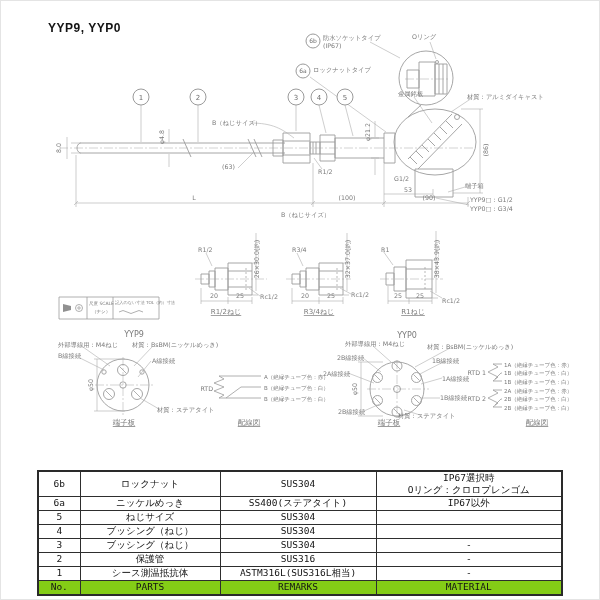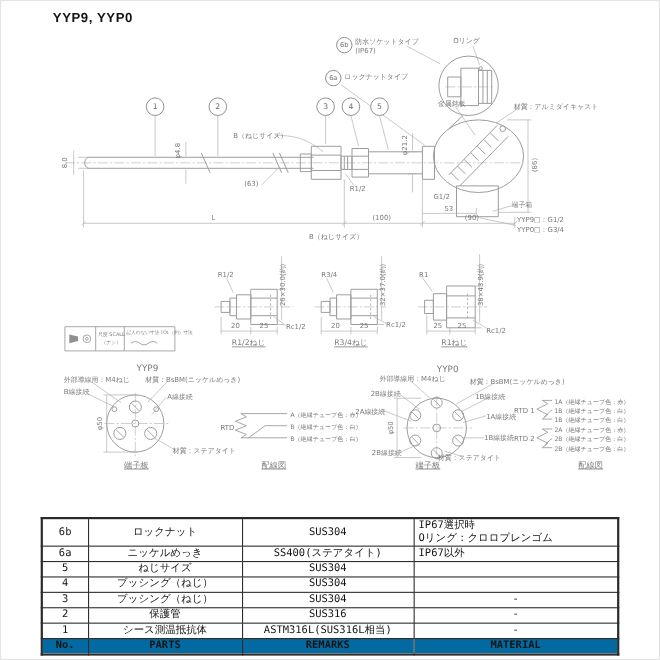--- a/index.html
+++ b/index.html
@@ -1,26 +1,26 @@
 <!DOCTYPE html>
 <html lang="ja"><head>
 <meta charset="utf-8">
 <style>
   html,body{margin:0;padding:0;background:#fff;}
   .page{position:relative;width:600px;height:600px;background:#ffffff;overflow:hidden;
         font-family:"Liberation Sans","DejaVu Sans",sans-serif;border:1px solid #e4e4e4;box-sizing:border-box;}
-  #title{position:absolute;left:47px;top:8px;font-size:12px;font-weight:bold;color:#141414;letter-spacing:.5px;}
+  #title{position:absolute;left:47px;top:20px;font-size:12px;font-weight:bold;color:#141414;letter-spacing:.5px;}
   svg#draw{position:absolute;left:0;top:0;}
   svg text{font-family:"DejaVu Sans","Liberation Sans",sans-serif;}
   table.parts{position:absolute;left:36px;top:469px;width:524px;border-collapse:collapse;table-layout:fixed;
         color:#141414;font-family:"DejaVu Sans Mono","Liberation Mono",monospace;border:2px solid #2a2a2a;}
   table.parts td,table.parts th{border:1px solid #2e2e2e;font-size:9.5px;height:13px;line-height:1.25;
         padding:0 4px;text-align:center;font-weight:normal;overflow:hidden;}
-  table.parts th{background:#0369a1;font-weight:bold;}
-  table.parts td.l{text-align:left;white-space:pre-line;}
+  table.parts th{background:#84cc16;font-weight:normal;}
+  table.parts td.l{text-align:center;white-space:pre-line;}
 </style>
 </head>
 <body>
 
 <div class="page">
   <div id="title">YYP9, YYP0</div>
 
   <svg id="draw" width="600" height="600" viewBox="0 0 600 600">
 
     <g stroke="#c0c0c0" stroke-width="0.7" fill="none" stroke-dasharray="9 2 2 2">

